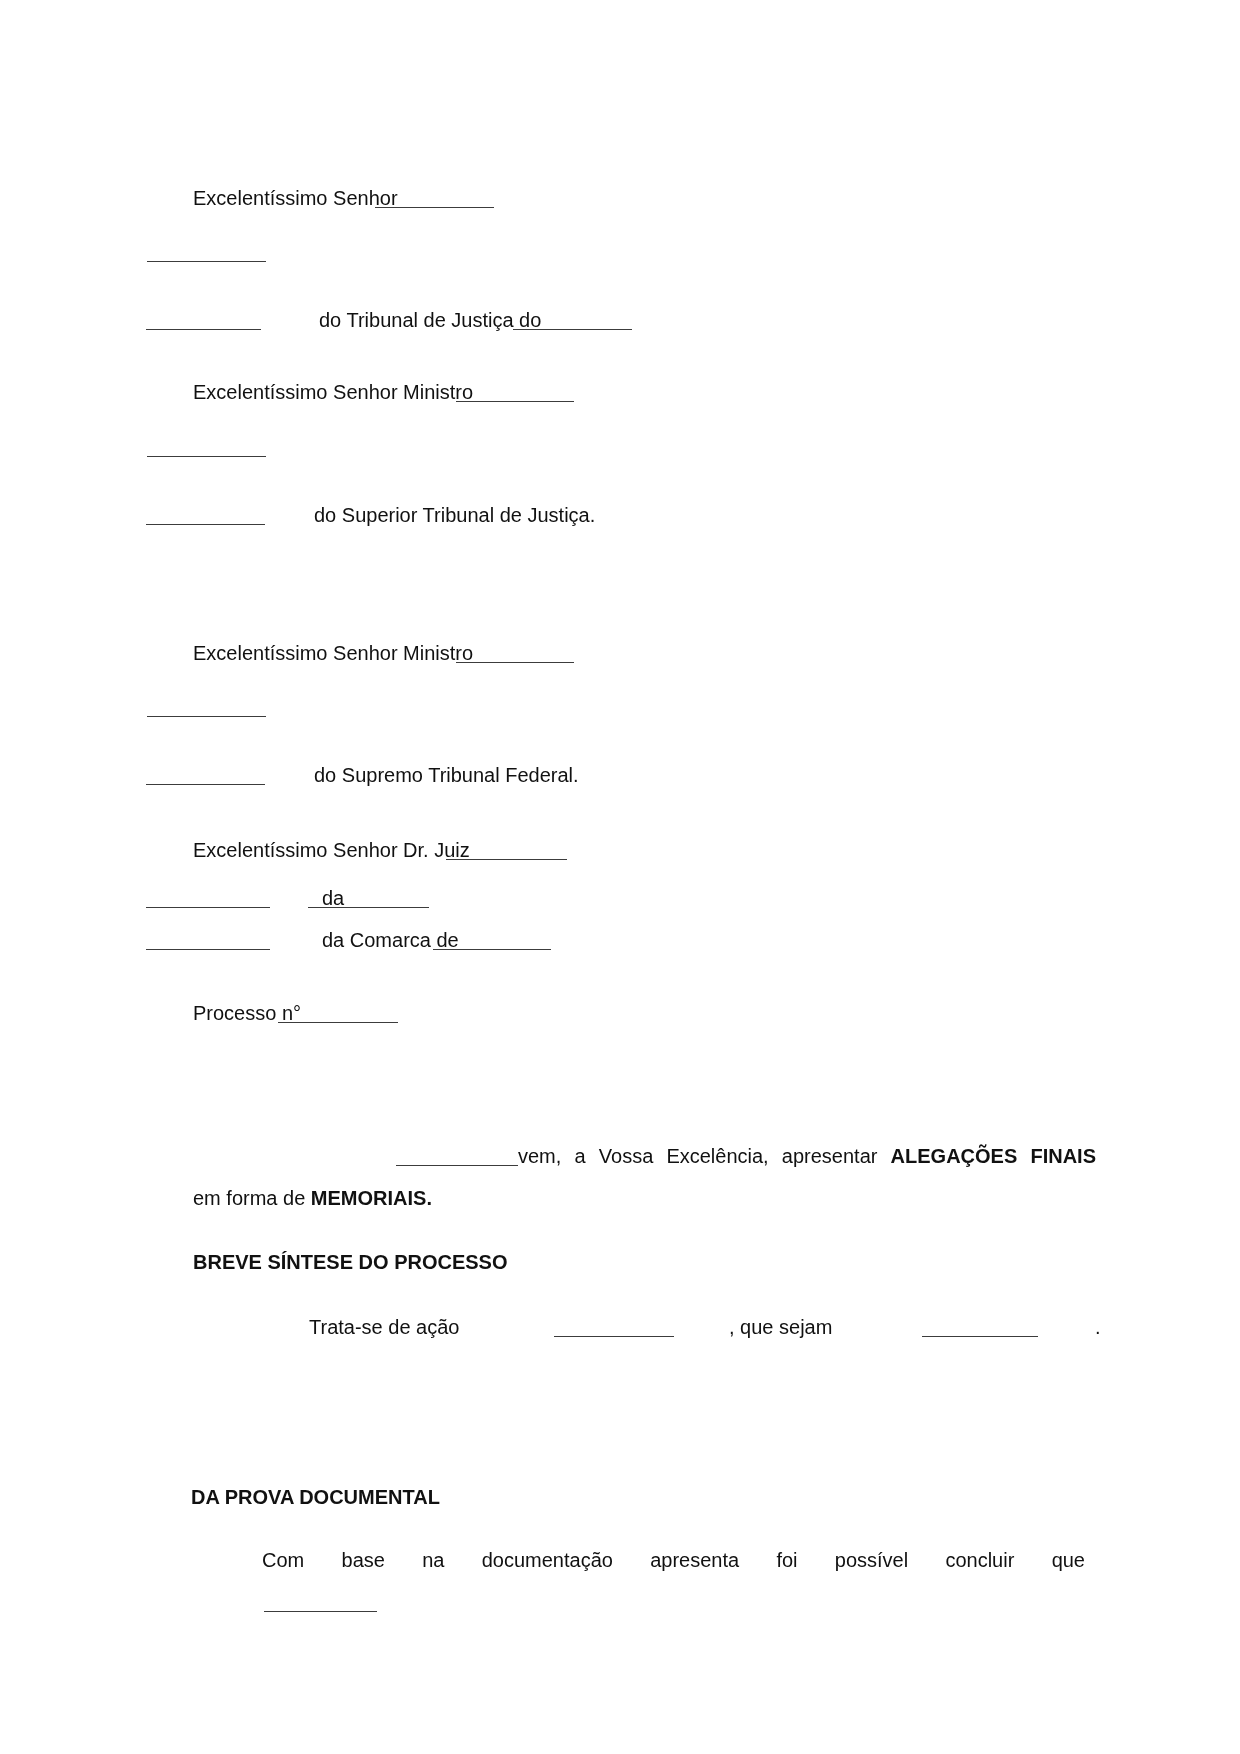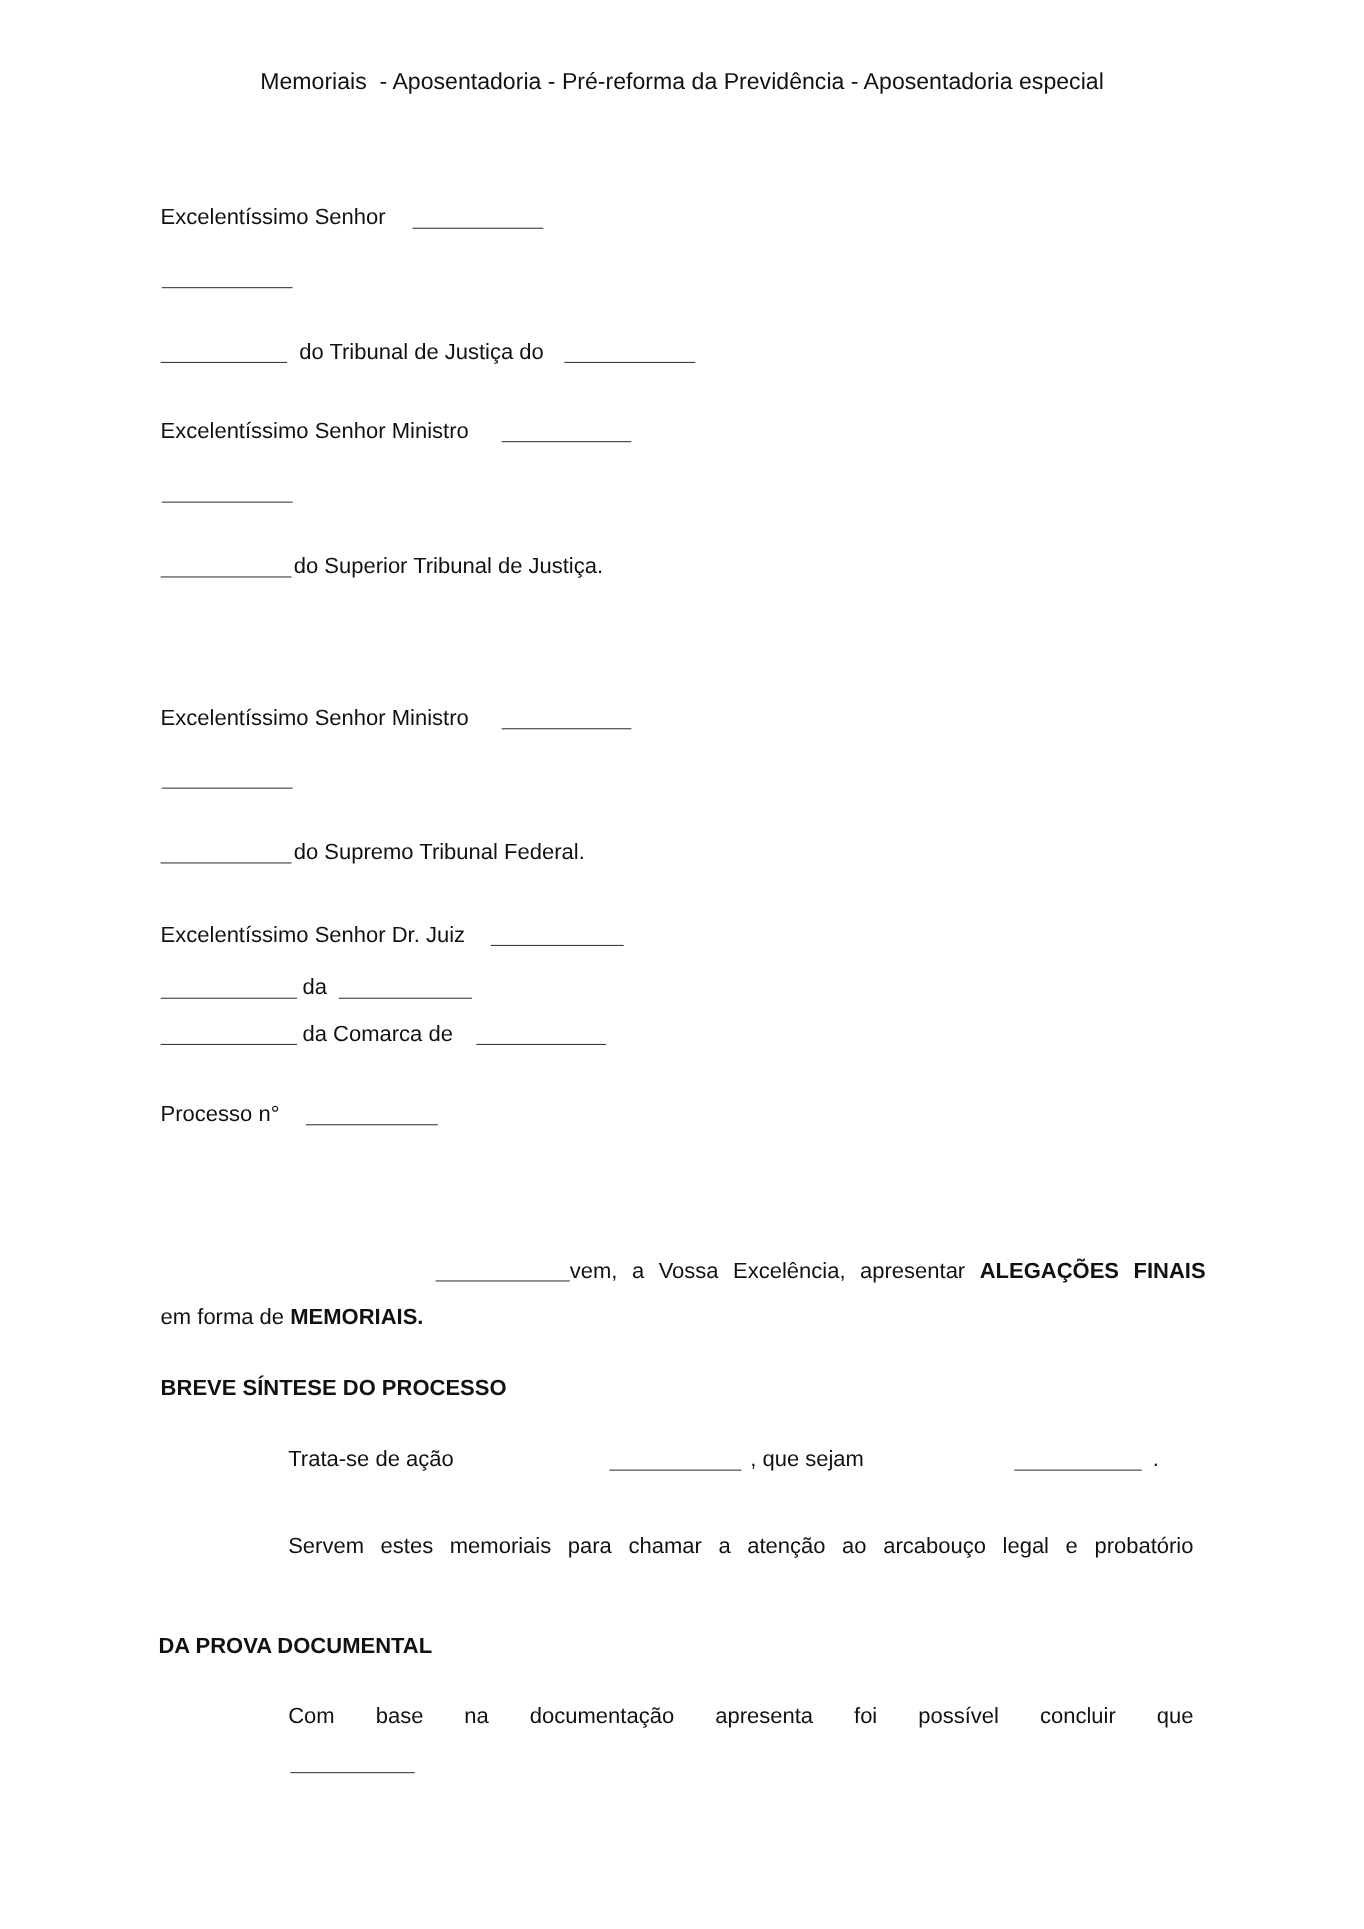--- a/index.html
+++ b/index.html
@@ -22,20 +22,21 @@
     left: 0;
     width: 1240px;
     height: 26px;
     font-size: 20px;
     line-height: 26px;
     white-space: nowrap;
   }
   .tk {
     position: absolute;
     top: 0;
+    margin-left: 47px;
   }
   
   .blank {
     position: absolute;
     top: 3px;
     height: 19px;
     border-bottom: 1.6px solid #3c3c3c;
   }
   .blank-inline {
     display: inline-block;
@@ -69,23 +70,20 @@
     line-height: 26px;
     text-align: justify;
     text-align-last: justify;
   }
 </style>
 </head>
 <body>
 
 <div class="page">
 
-  <div class="title-line" style="top:62px">
-    <span>Memoriais  - Aposentadoria - Pré-reforma da Previdência - Aposentadoria especial</span>
-  </div>
 
   <div class="line" style="top:185px">
     <span class="tk" style="left:146px">Excelentíssimo Senhor</span>
     <span class="blank" style="left:375px;width:119px"></span>
   </div>
 
   <div class="line" style="top:239px">
     <span class="blank" style="left:147px;width:119px"></span>
   </div>
 
@@ -156,21 +154,20 @@
   </div>
 
   <div class="line" style="top:1314px">
     <span class="tk" style="left:262px">Trata-se de ação</span>
     <span class="blank" style="left:554px;width:120px"></span>
     <span class="tk" style="left:682px">, que sejam</span>
     <span class="blank" style="left:922px;width:116px"></span>
     <span class="tk" style="left:1048px">.</span>
   </div>
 
-  <div class="jline" style="top:1393px;left:262px;width:823px"><span>Servem estes memoriais para chamar a atenção ao arcabouço legal e probatório</span></div>
 
 
   <div class="line" style="top:1484px">
     <span class="tk b" style="left:144px">DA PROVA DOCUMENTAL</span>
   </div>
 
   <div class="jline" style="top:1547px;left:262px;width:823px"><span>Com base na documentação apresenta foi possível concluir que</span></div>
 
   <div class="line" style="top:1589px">
     <span class="blank" style="left:264px;width:113px"></span>

